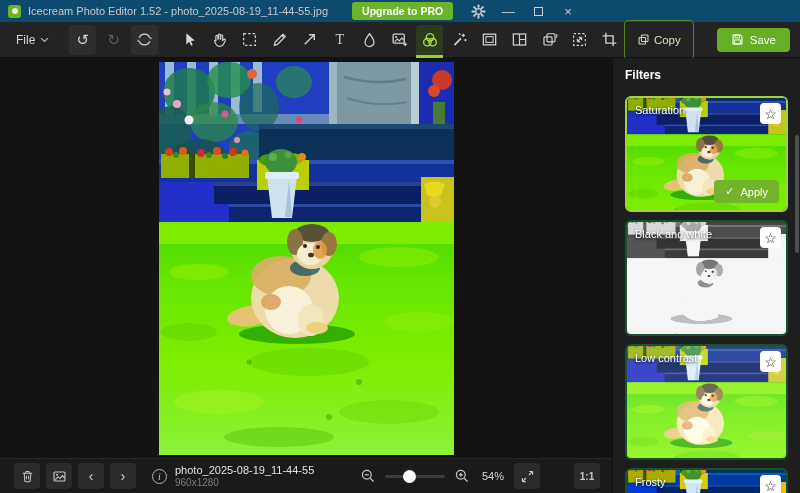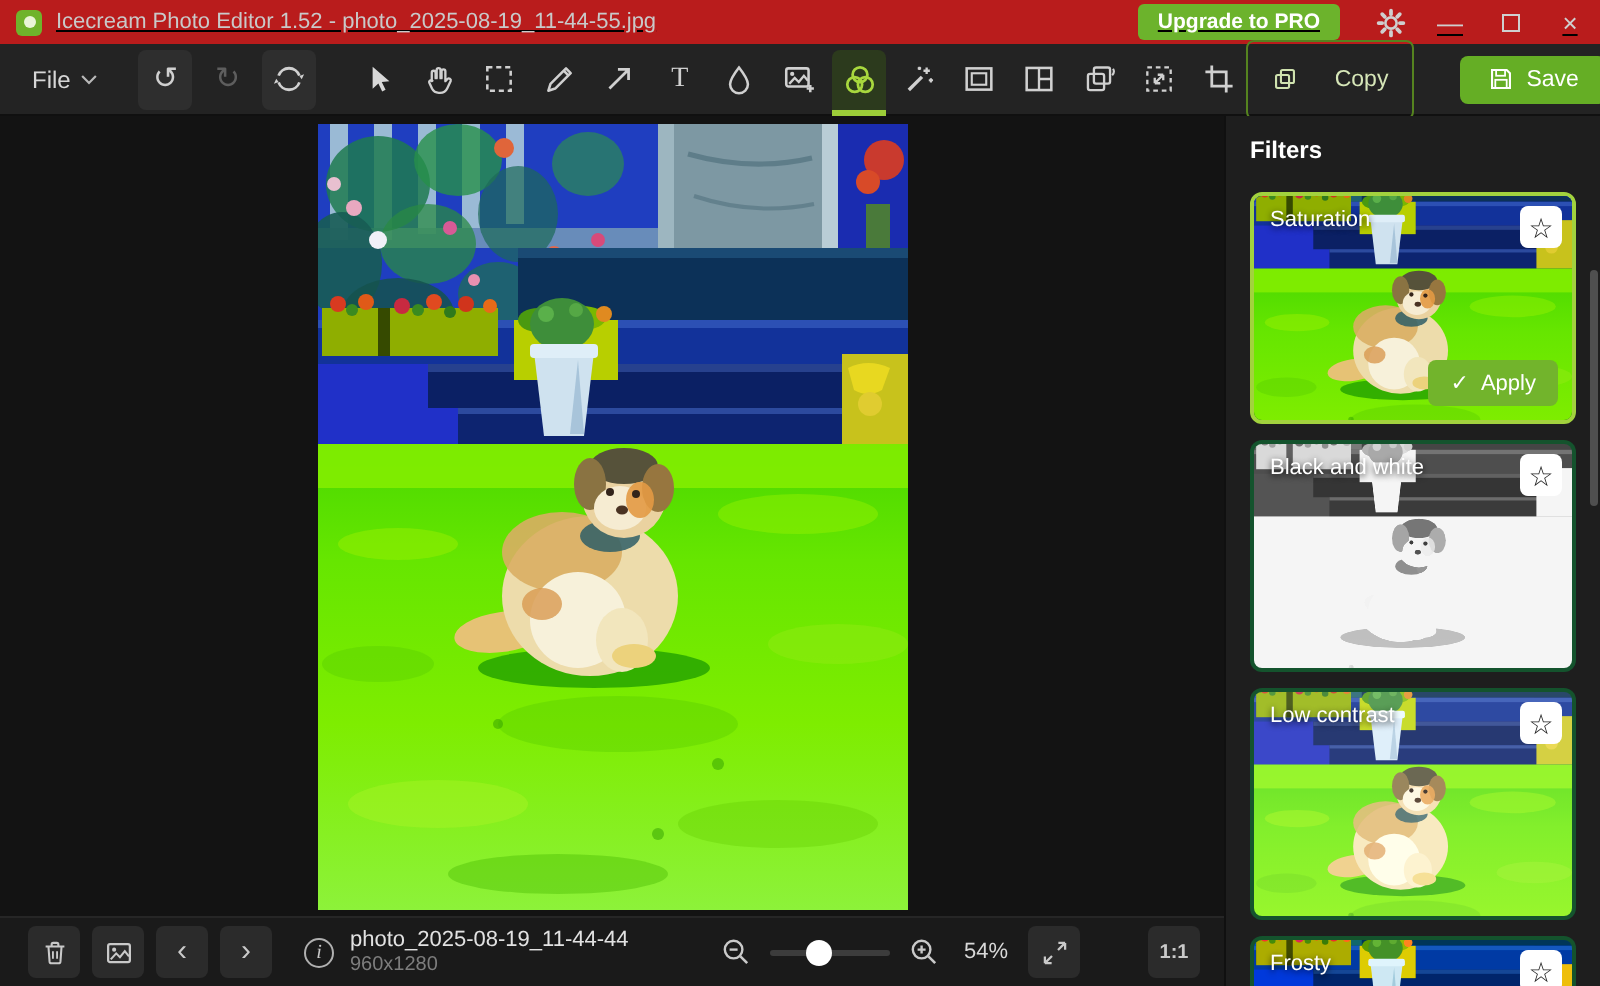--- a/index.html
+++ b/index.html
@@ -1,22 +1,22 @@
 <!DOCTYPE html>
 <html><head>
 <meta charset="utf-8">
 <style>
   * { margin:0; padding:0; box-sizing:border-box; }
   html,body { width:800px; height:493px; overflow:hidden; background:#141414;
     font-family:"Liberation Sans", sans-serif; }
   .app { width:800px; height:493px; display:flex; flex-direction:column; background:#1b1b1b; }
 
   
-  .titlebar { height:22px; background:#b91c1c; display:flex; align-items:center;
-    justify-content:space-between; padding:0 0 0 8px; flex:0 0 22px;text-decoration:underline; }
+  .titlebar { height:22px; background:#0c4a6e; display:flex; align-items:center;
+    justify-content:flex-start; padding:0 0 0 8px; flex:0 0 22px; }
   .tb-left { display:flex; align-items:center; gap:7px; min-width:0; }
   .app-icon { width:13px; height:13px; border-radius:3px; background:#6fb32b; position:relative; flex:0 0 13px;}
   .app-icon::after { content:""; position:absolute; left:3.5px; top:3.5px; width:6px; height:6px;
     border-radius:50%; background:#eaf5d8; }
   .tb-title { color:#c9c9c9; font-size:11px; white-space:nowrap; }
   .tb-right { display:flex; align-items:center; height:22px;padding-left:24px; }
   .upgrade { background:#6cb32c; color:#fff; border:none; border-radius:3px; font-size:10.5px;
     font-weight:bold; padding:3px 10px; margin-right:10px; cursor:pointer;
     font-family:"Liberation Sans", sans-serif; }
   .iconbtn { width:30px; height:22px; display:flex; align-items:center; justify-content:center;
@@ -33,21 +33,21 @@
     background:none; border:none; border-radius:4px; cursor:pointer; color:#d0d0d0; position:relative; }
   .tool.raised { background:#2e2e2e; }
   .tool.disabled { color:#5e5e5e; }
   .tool .glyph { font-size:15px; line-height:1; }
   .toolsgroup { display:flex; align-items:center; gap:3px; margin-left:18px; }
   .tool.active { background:#2c3a1d; border-radius:4px 4px 0 0; }
   .tool.active::after { content:""; position:absolute; left:0; right:0; bottom:-3px; height:3px;
     background:#9ccd38; }
   .t-glyph { font-family:"Liberation Serif", serif; font-size:14px; color:#d0d0d0; }
   .spacer { flex:1; }
-  .copybtn { display:flex; align-items:center; gap:18px; background:transparent; color:#d6e6b8;
+  .copybtn { display:flex; align-items:center; gap:4px; background:transparent; color:#d6e6b8;
     border:1px solid #55831f; border-radius:4px; height:40px; padding:0 12px; font-size:11.5px;
     cursor:pointer; margin-right:8px; font-family:"Liberation Sans", sans-serif; }
   .savebtn { display:flex; align-items:center; gap:6px; background:#65ae25; color:#fff; border:none;
     border-radius:4px; height:24px; padding:0 14px; font-size:11.5px; cursor:pointer;
     font-family:"Liberation Sans", sans-serif;margin-left:15px; }
 
   
   .main-row { flex:1; display:flex; min-height:0; }
   .left-col { width:612px; display:flex; flex-direction:column; min-height:0; }
   .canvas { flex:1; background:#131313; display:flex; align-items:center; justify-content:center; min-height:0; }
@@ -412,21 +412,21 @@
         <button class="sq">
             <span class="navchev">‹</span>
           </button>
         <button class="sq">
             <span class="navchev">›</span>
           </button>
 
         <div class="fileinfo">
           <span class="info-ic">i</span>
           <span>
-            <div class="fname">photo_2025-08-19_11-44-44</div>
+            <div class="fname">photo_2025-08-19_11-44-55</div>
             <div class="fdims">960x1280</div>
           </span>
         </div>
 
         <div class="spacer"></div>
 
         <div class="zoomctl">
           <span>
             <svg class="ic" width="16" height="16" viewBox="0 0 16 16">
                 <circle cx="6.8" cy="6.8" r="4.4" fill="none" stroke="#c9c9c9" stroke-width="1.2"></circle>

